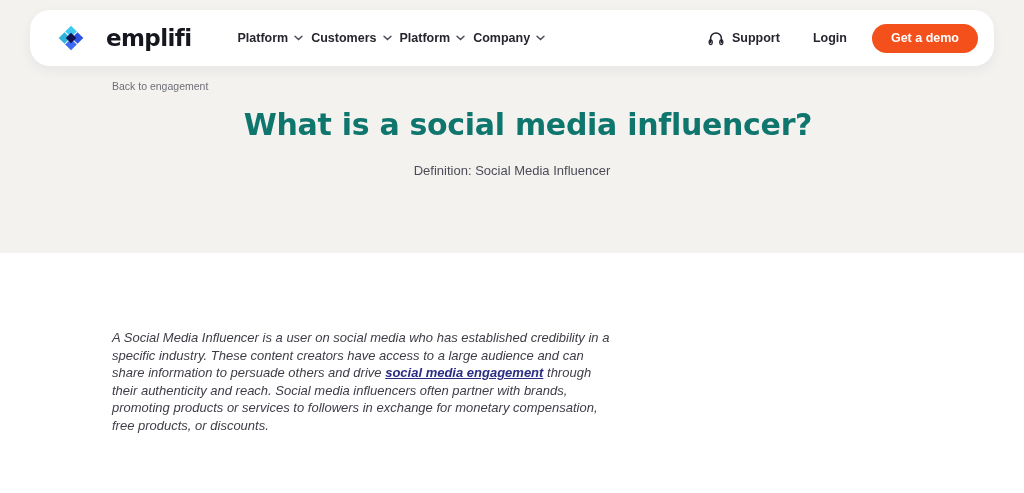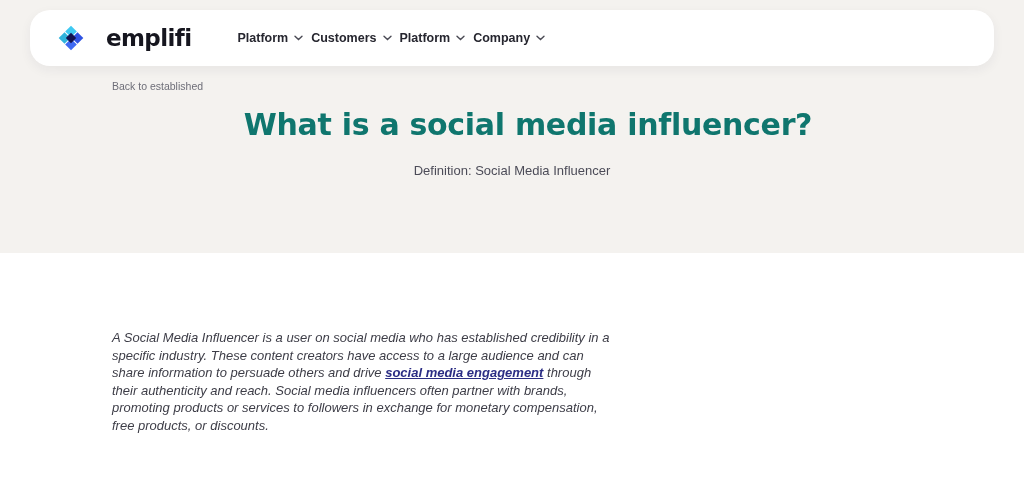--- a/index.html
+++ b/index.html
@@ -132,23 +132,37 @@
     <div class="nav-item">
       <span>Company</span>
       <span class="icon">
         <svg width="9" height="6" viewBox="0 0 9 6">
             <path d="M1 1.2 L4.5 4.6 L8 1.2" stroke="#4B4B55" stroke-width="1.4" fill="none" stroke-linecap="round"></path>
           </svg>
       </span>
     </div>
   </nav>
 
+  <div class="nav-right">
+    <div class="support-link">
+      <span class="icon">
+        <svg width="16" height="16" viewBox="0 0 16 16">
+          <path d="M2.6 12.6 V8.4 a5.4 5.4 0 0 1 10.8 0 v4.2" stroke="#1F1F28" stroke-width="1.5" fill="none" stroke-linecap="round"></path>
+          <rect x="1.2" y="10" width="3" height="4.6" rx="1.5" fill="none" stroke="#1F1F28" stroke-width="1.3"></rect>
+          <rect x="11.8" y="10" width="3" height="4.6" rx="1.5" fill="none" stroke="#1F1F28" stroke-width="1.3"></rect>
+        </svg>
+      </span>
+      <span>Support</span>
+    </div>
+    <div class="login-link">Login</div>
+    <button class="cta-button">Get a demo</button>
+  </div>
 
 </header>
 
-<a class="breadcrumb">Back to established</a>
+<a class="breadcrumb">Back to engagement</a>
 
 <h1 class="page-title">What is a social media influencer?</h1>
 <div class="page-subtitle">Definition: Social Media Influencer</div>
 
 <section class="article">
   <p><span>A Social Media Influencer is a user on social media who has established credibility in a specific industry. These content creators have access to a large audience and can share information to persuade others and drive </span><a class="text-link">social media engagement</a><span> through their authenticity and reach. Social media influencers often partner with brands, promoting products or services to followers in exchange for monetary compensation, free products, or discounts.</span></p>
 </section>
 
 </body></html>

